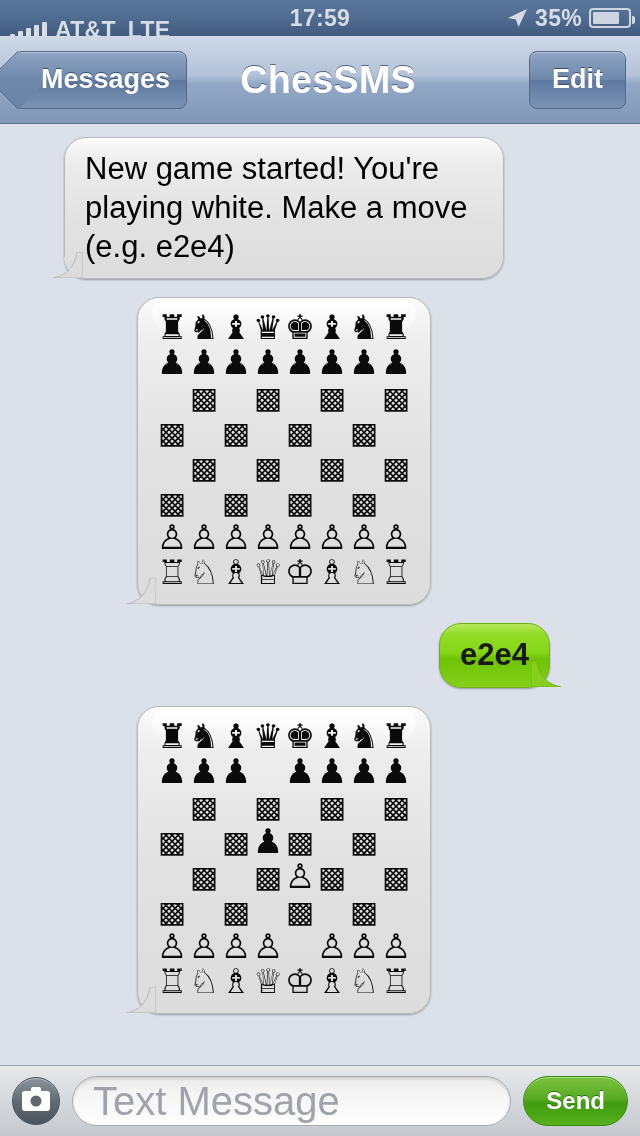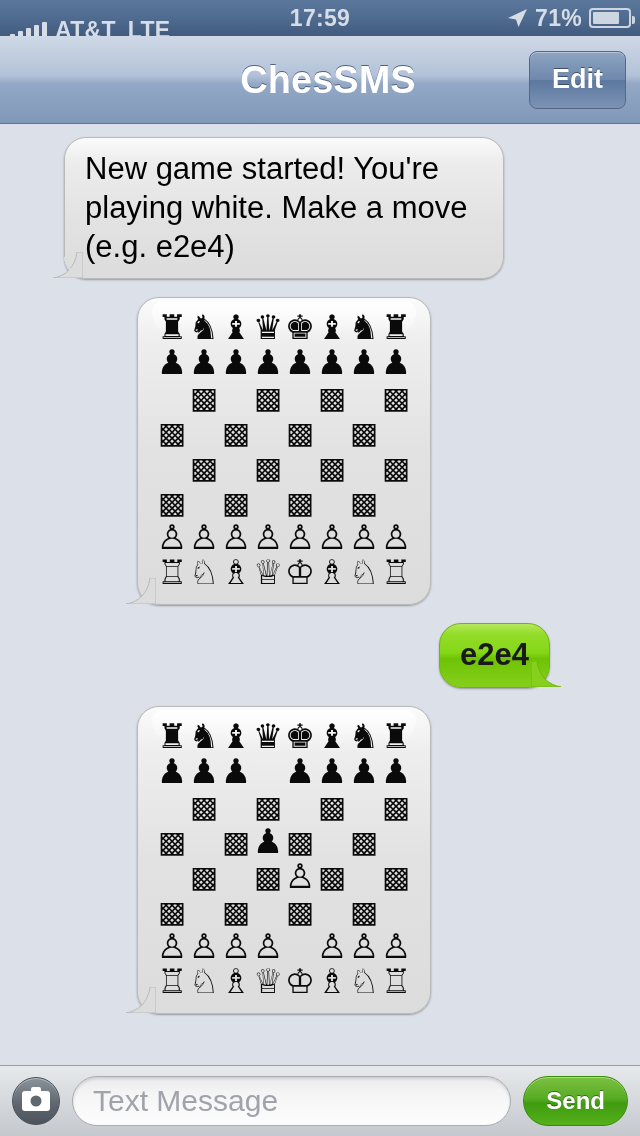--- a/index.html
+++ b/index.html
@@ -165,21 +165,21 @@
     content:""; position:absolute; left:50%; top:50%; transform:translate(-50%,-50%);
     width:11px; height:11px; border-radius:50%;
     background:#5f686f;
   }
   .textfield{
     flex:1 1 auto; height:50px; border-radius:25px;
     background:linear-gradient(to bottom,#ebebeb 0%,#f6f6f6 40%,#fdfdfd 100%);
     border:1px solid #a8acb2;
     box-shadow:inset 0 2px 3px rgba(0,0,0,.13);
     display:flex; align-items:center; padding:0 20px;
-    font-size:30px; color:#a0a4aa;
+    font-size:40px; color:#a0a4aa;
   }
   .sendbtn{
     flex:0 0 auto; height:50px; padding:0 22px; border-radius:25px;
     background:linear-gradient(to bottom,#7cc142 0%,#57ab22 45%,#3f9c0f 55%,#57b01c 100%);
     border:1px solid #388a0c; color:#fff; font-size:24px; font-weight:bold;
     display:flex; align-items:center; justify-content:center;
     text-shadow:0 -1px 0 rgba(20,70,10,.6);
     box-shadow:inset 0 1px 0 rgba(255,255,255,.4);
   }
 </style>
@@ -200,28 +200,31 @@
       <span class="sb-carrier">AT&amp;T</span>
       <span class="sb-lte">LTE</span>
     </div>
     <div class="sb-center">17:59</div>
     <div class="sb-right">
       <span class="loc-arrow">
         <svg width="22" height="22" viewBox="0 0 22 22">
             <path d="M21 2 L2 11 L10 12.5 L12.5 20 Z" fill="#d7dde6"></path>
           </svg>
       </span>
-      <span>71%</span>
+      <span>35%</span>
       <span class="batt">
           <i></i>
         </span>
     </div>
   </div>
 
   <div class="navbar">
+    <div class="nav-back">
+      <span>Messages</span>
+    </div>
     <div class="nav-title">ChesSMS</div>
     <div class="nav-edit">
       <span>Edit</span>
     </div>
   </div>
 
   <div class="thread">
 
     <div class="row in">
       <div class="bubble grey">

